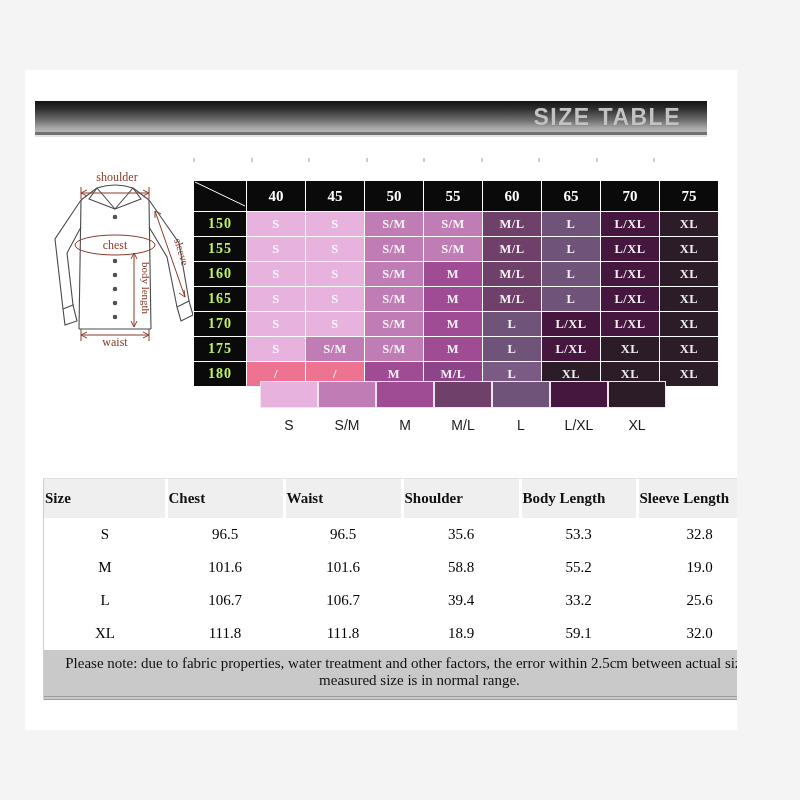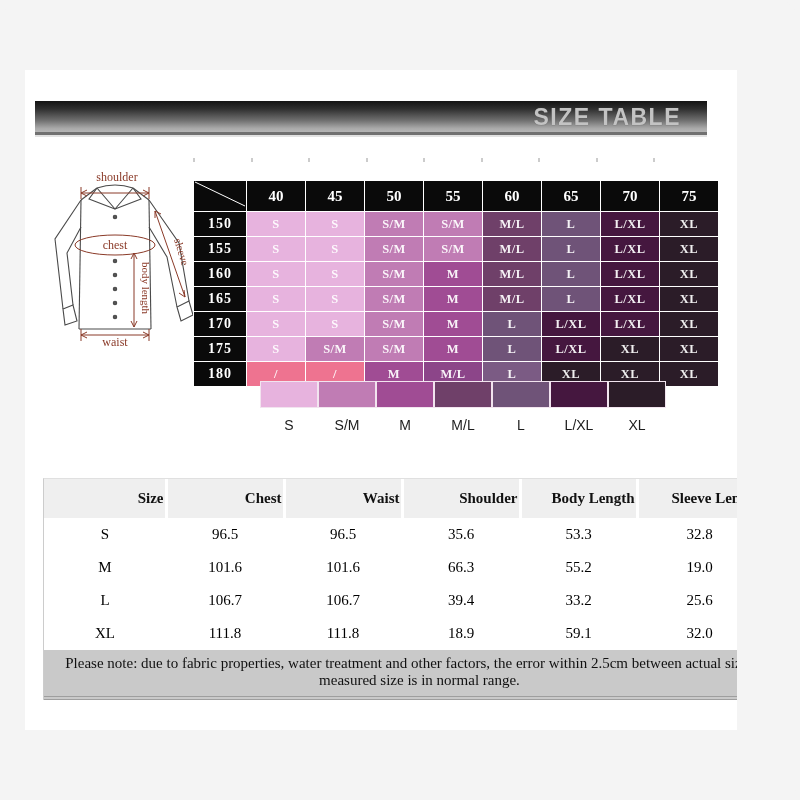--- a/index.html
+++ b/index.html
@@ -16,36 +16,36 @@
 
   
   .tick{position:absolute;top:88px;width:2px;height:4px;background:#cccccc;}
 
   
   .matrix{position:absolute;left:168px;top:110px;border-collapse:collapse;table-layout:fixed;}
   .matrix th,.matrix td{border:1px solid #ffffff;text-align:center;padding:0;}
   .matrix thead th{background:#0a0a0a;color:#ffffff;height:26px;width:58px;
                    font:bold 15px "Liberation Serif",serif;}
   .matrix thead th.diag{width:52px;}
-  .matrix tbody th{background:#0a0a0a;color:#ffffff;height:24px;
+  .matrix tbody th{background:#0a0a0a;color:#bef264;height:24px;
                    font:bold 14px "Liberation Serif",serif;letter-spacing:1px;}
   .matrix td{height:24px;color:rgba(255,255,255,0.93);
              font:bold 12.5px "Liberation Serif",serif;letter-spacing:.5px;}
 
   
   .legend{position:absolute;left:235px;top:311px;display:flex;}
   .legend-item{width:58px;display:flex;flex-direction:column;align-items:center;}
   .legend-swatch{width:58px;height:27px;box-sizing:border-box;border:1px solid #f2e4ef;}
   .legend-label{margin-top:9px;font-size:14px;color:#1c1c1c;}
 
   
   .chart-wrap{position:absolute;left:18px;top:408px;width:694px;overflow:hidden;
               border-left:1px solid #cccccc;border-top:1px solid #e0e0e0;}
   table.size-chart{border-collapse:collapse;table-layout:fixed;width:743px;}
-  .size-chart thead th{background:#efefef;height:37px;text-align:right;
+  .size-chart thead th{background:#efefef;height:37px;text-align:left;
                        font:bold 15px "Liberation Serif",serif;color:#111;}
   .size-chart thead th + th{border-left:3px solid #ffffff;}
   .size-chart tbody td{height:31px;text-align:center;background:#ffffff;
                        font:15px "Liberation Serif",serif;color:#000;}
   .size-chart th:last-child,.size-chart td:last-child{padding-right:26px;}
   .note{width:751px;box-sizing:border-box;background:#c9c9c9;border-bottom:4px double #9e9e9e;
         padding:5px 2px 7px;text-align:center;line-height:1.5;
         font:15px "Liberation Serif",serif;color:#111;}
 
   
@@ -284,21 +284,21 @@
               <td>96.5</td>
               <td>96.5</td>
               <td>35.6</td>
               <td>53.3</td>
               <td>32.8</td>
             </tr>
             <tr>
               <td>M</td>
               <td>101.6</td>
               <td>101.6</td>
-              <td>66.3</td>
+              <td>58.8</td>
               <td>55.2</td>
               <td>19.0</td>
             </tr>
             <tr>
               <td>L</td>
               <td>106.7</td>
               <td>106.7</td>
               <td>39.4</td>
               <td>33.2</td>
               <td>25.6</td>

